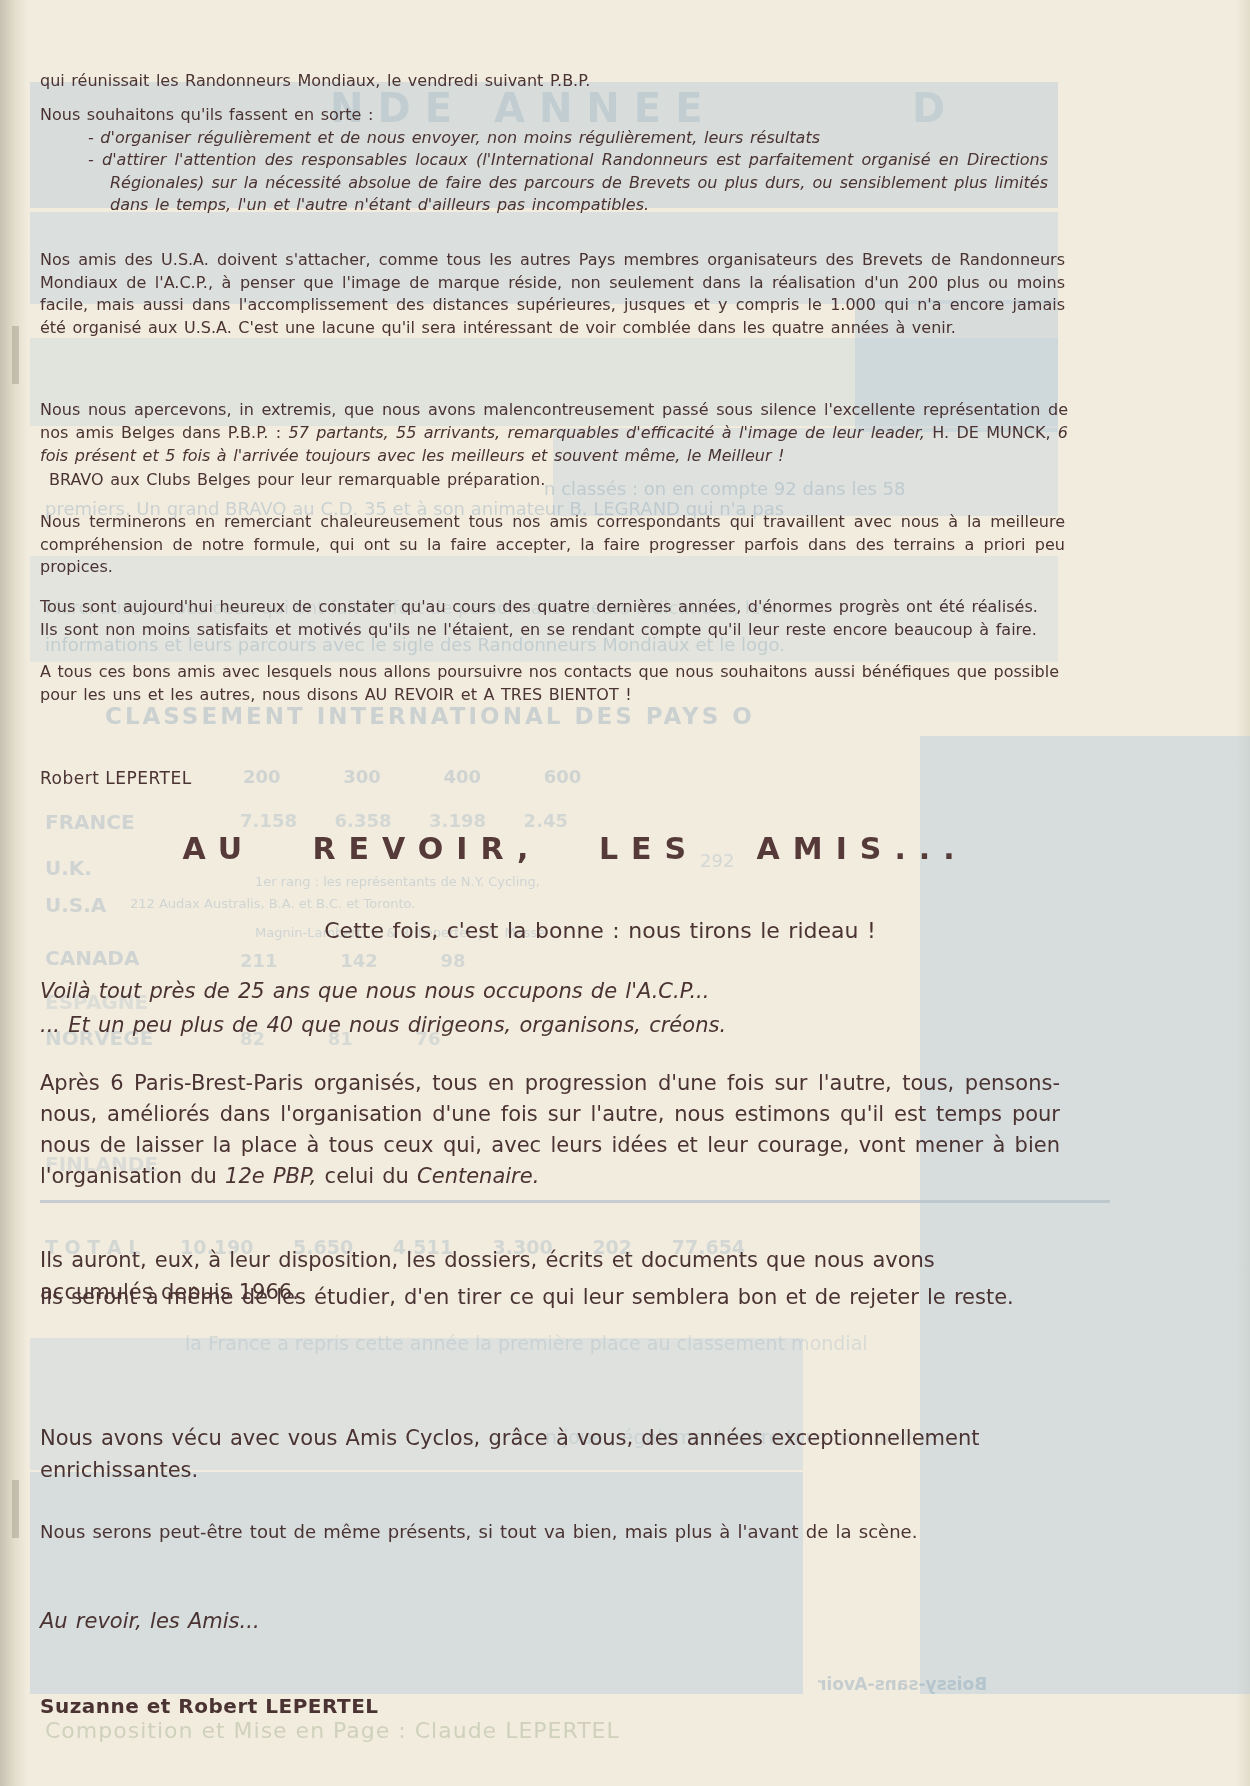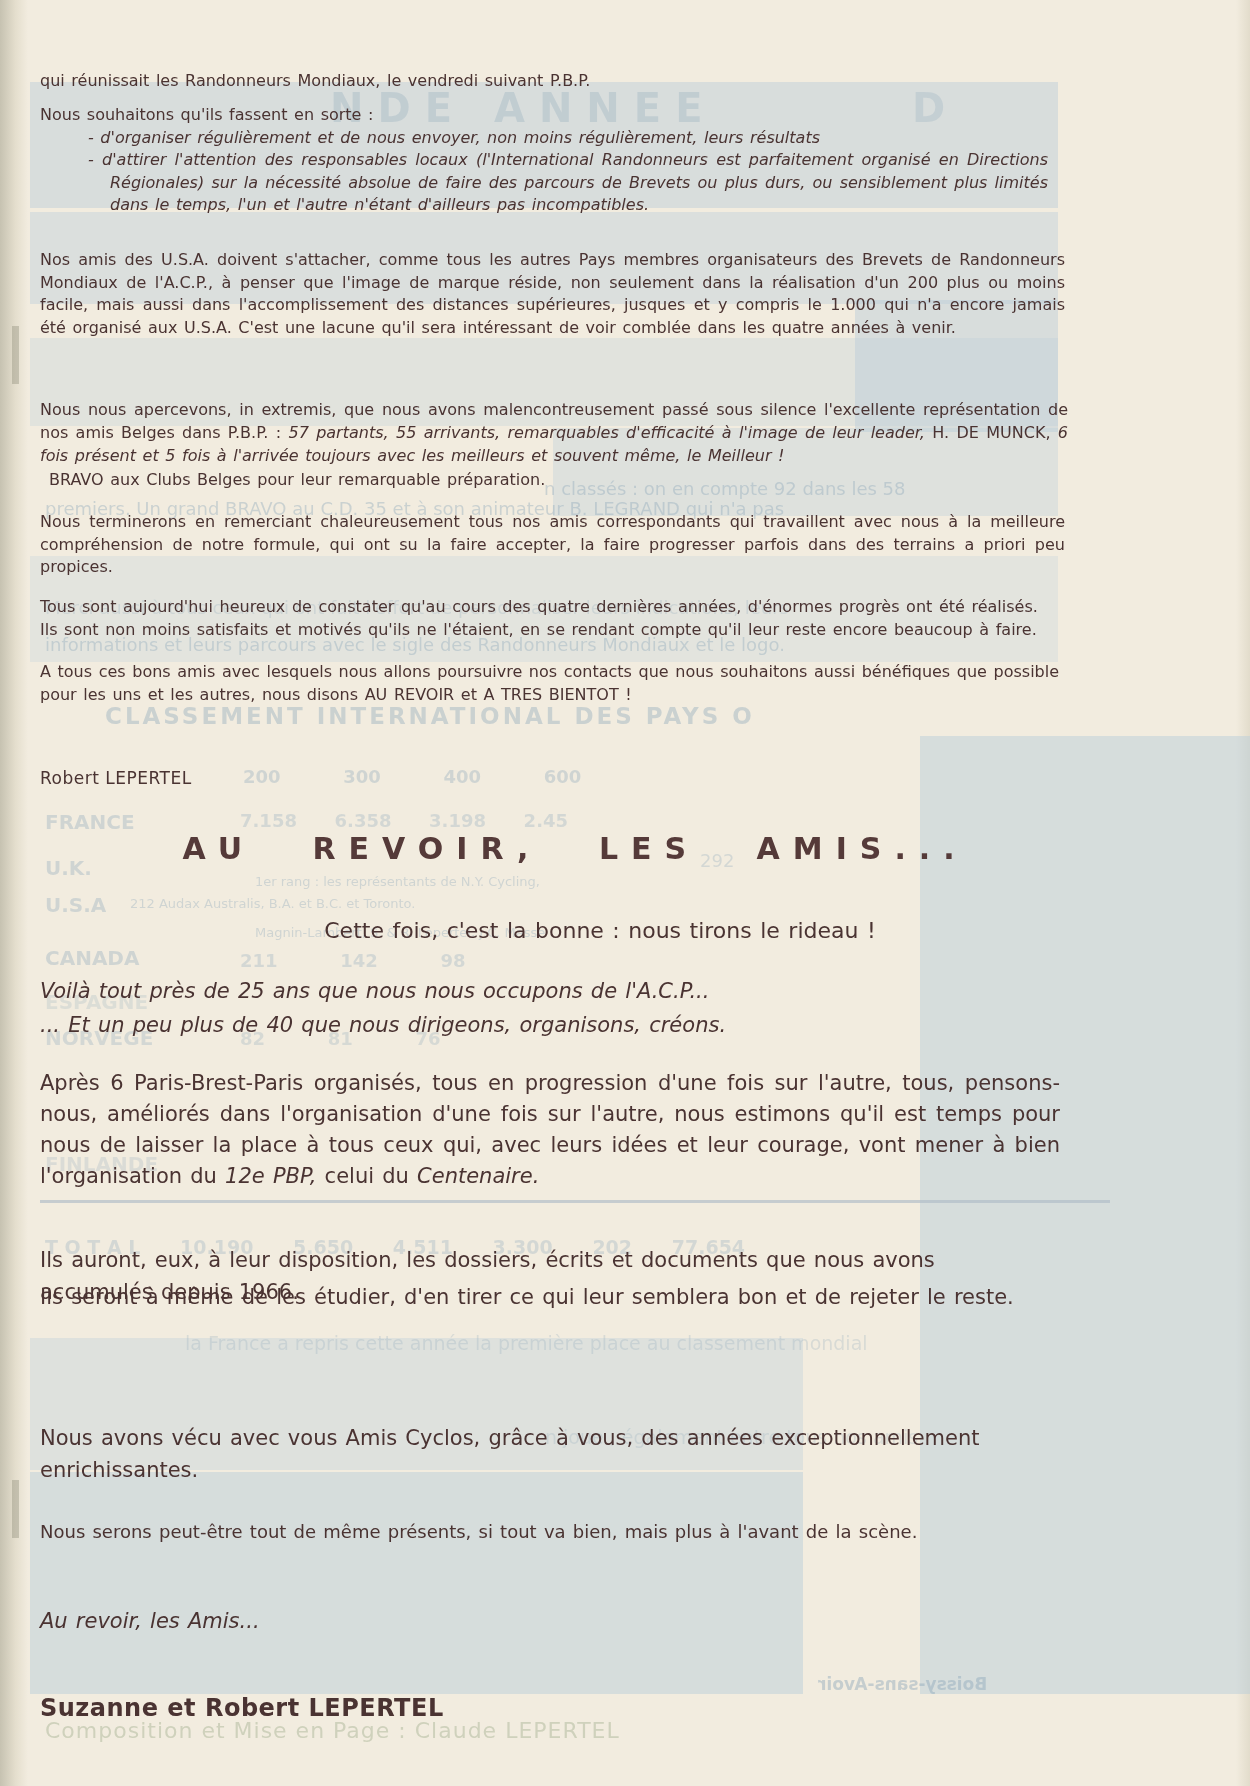--- a/index.html
+++ b/index.html
@@ -30,21 +30,21 @@
     position:absolute;color:#4a3332;white-space:normal;
     word-spacing:1.5px;
   }
   .headline{
     position:absolute;left:40px;top:831px;width:1070px;margin:0;
     text-align:center;font-size:30px;font-weight:700;color:#553a39;
     letter-spacing:13px;word-spacing:34px;white-space:nowrap;
   }
   .sig{position:absolute;color:#4a3332;}
   .sig-robert{left:40px;top:768px;font-size:17px;letter-spacing:.5px;}
-  .sig-suzanne{left:40px;top:1694px;font-size:24px;font-weight:600;letter-spacing:.5px;}
+  .sig-suzanne{left:40px;top:1694px;font-size:20px;font-weight:600;letter-spacing:.5px;}
 </style>
 </head>
 <body>
 
 <div class="page">
   <div class="edge-left"></div>
   <div class="edge-right"></div>
 
   <div id="ghost-layer">
       <div class="ghost-block" style="left: 30px; top: 82px; width: 1028px; height: 126px; background: rgb(185, 205, 218); opacity: 0.45;"></div>

